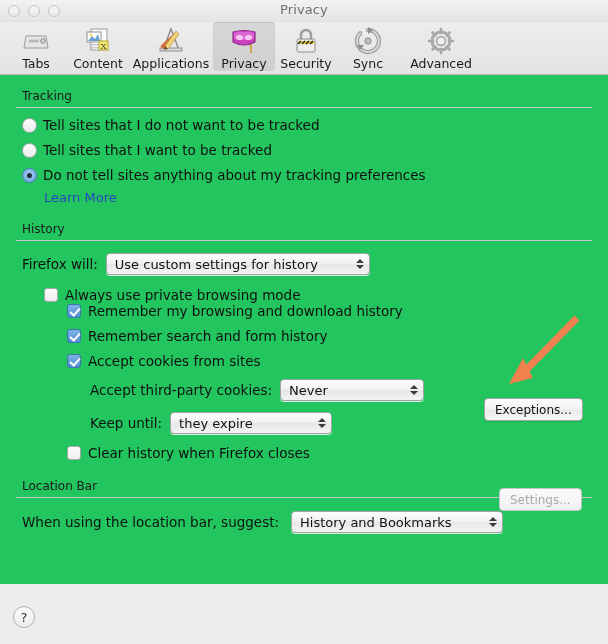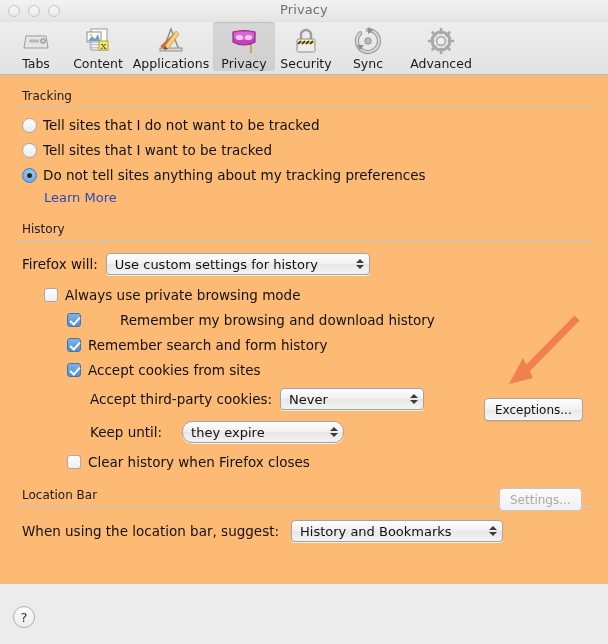--- a/index.html
+++ b/index.html
@@ -6,21 +6,21 @@
   html, body {
     width: 608px; height: 644px;
     font-family: "DejaVu Sans", "Liberation Sans", sans-serif;
     background: #ececec;
     overflow: hidden;
     -webkit-font-smoothing: antialiased;
   }
   #window {
     position: relative;
     width: 608px; height: 584px;
-    background: #fdba74;
+    background: #22c55e;
   }
 
   
   #titlebar {
     position: relative;
     height: 22px;
     background: linear-gradient(to bottom, #f2f2f2 0%, #e4e4e4 100%);
     border-bottom: 1px solid #e0e0e0;
   }
   #traffic { position: absolute; left: 8px; top: 5px; display: flex; gap: 8px; }
@@ -338,21 +338,21 @@
             <i class="dn"></i>
           </span>
       </div>
     </div>
 
     <div class="row" style="margin-top:12px; padding-left:28px;">
       <div class="cb"></div>
       <div class="label">Always use private browsing mode</div>
     </div>
 
-    <div class="row" style="margin-top:9px; padding-left:51px;gap:32px;">
+    <div class="row" style="padding-left:51px;">
       <div class="cb on"></div>
       <div class="label">Remember my browsing and download history</div>
     </div>
 
     <div class="row" style="margin-top:9px; padding-left:51px;">
       <div class="cb on"></div>
       <div class="label">Remember search and form history</div>
     </div>
 
     <div class="row" style="margin-top:9px; padding-left:51px;">
@@ -366,21 +366,21 @@
         <span class="pval">Never</span>
         <span class="arrows">
             <i class="up"></i>
             <i class="dn"></i>
           </span>
       </div>
     </div>
 
     <div class="row" style="margin-top:11px; padding-left:74px;">
       <div class="label">Keep until:</div>
-      <div class="popup" style="width:162px; margin-left:20px;border-radius:10px;">
+      <div class="popup" style="width:162px; margin-left:8px;">
         <span class="pval">they expire</span>
         <span class="arrows">
             <i class="up"></i>
             <i class="dn"></i>
           </span>
       </div>
     </div>
 
     <div class="row" style="margin-top:11px; padding-left:51px;">
       <div class="cb"></div>

